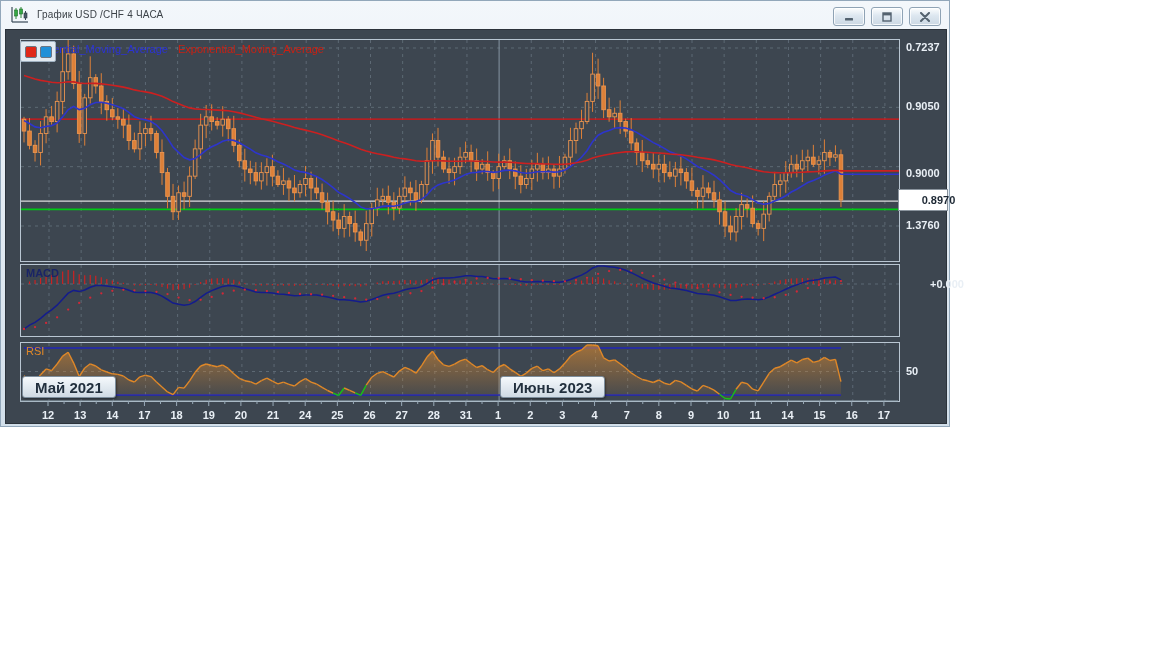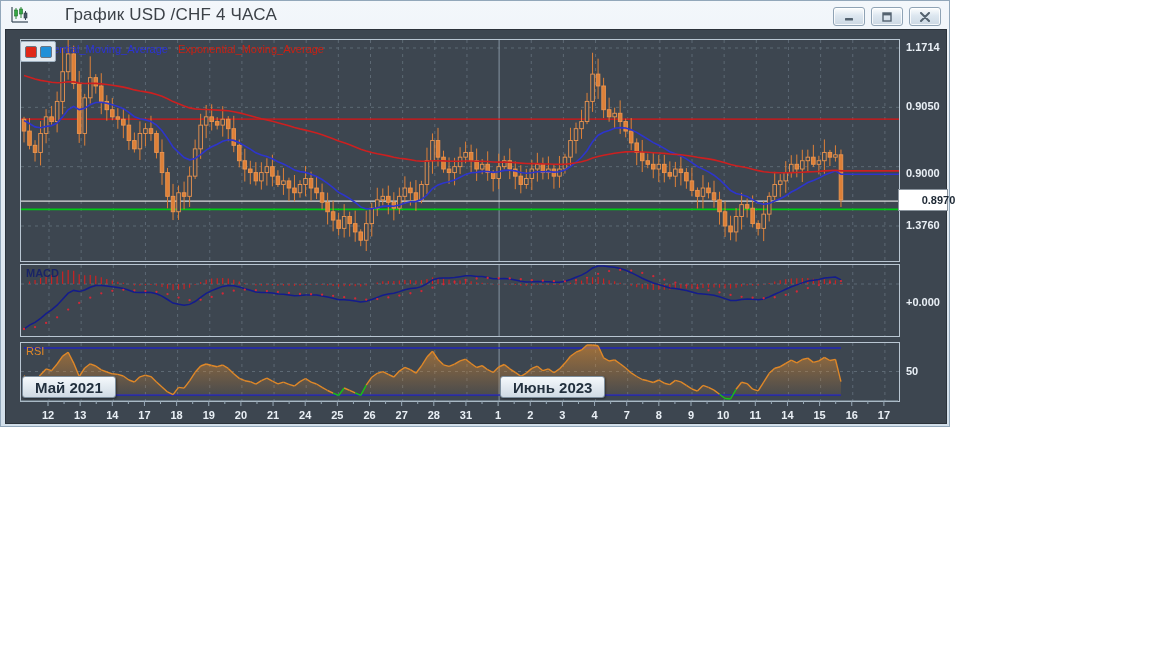--- a/index.html
+++ b/index.html
@@ -3,21 +3,21 @@
 <meta charset="utf-8">
 <style>
   html,body{margin:0;padding:0;background:#ffffff;font-family:"Liberation Sans",sans-serif;}
   .stage{position:relative;width:1152px;height:648px;background:#fff;overflow:hidden;}
   .window{position:absolute;left:0;top:0;width:950px;height:427px;
     background:linear-gradient(#f3f7fb,#d2dfea);
     border:1px solid #92a7ba;box-sizing:border-box;}
   .titlebar{position:absolute;left:0;top:0;width:100%;height:27px;display:flex;align-items:center;
     padding-left:9px;box-sizing:border-box;}
   .title-icon{width:20px;height:18px;margin-right:7px;flex:0 0 auto;}
-  .title-text{font-size:17px;color:#3c4248;letter-spacing:.2px;margin-left:28px;}
+  .title-text{font-size:10px;color:#3c4248;letter-spacing:.2px;}
   .winbtns{position:absolute;right:8px;top:6px;display:flex;gap:6px;}
   .winbtn{width:30px;height:17px;border:1px solid #8fa3b5;border-radius:3px;
     background:linear-gradient(#fdfefe,#dde7f0 45%,#ccd8e3);
     box-shadow:inset 0 0 0 1px rgba(255,255,255,.8);
     display:flex;align-items:center;justify-content:center;cursor:pointer;}
   .content{position:absolute;left:4px;top:28px;width:942px;height:395px;background:#3d4650;
     border:1px solid #2b323a;box-sizing:border-box;}
   .panel{position:absolute;border:1px solid #b9c6d2;background:transparent;}
   .legend{position:absolute;left:16px;top:13px;height:18px;font-size:11px;white-space:nowrap;z-index:5;}
   .legend-blue{color:#2a32d8;}
@@ -940,26 +940,26 @@
       <div class="legend">
         <div class="swatchbox">
           <span class="sw" id="sw0" style="background: rgb(224, 40, 24);"></span>
           <span class="sw" id="sw1" style="background: rgb(32, 144, 216);"></span>
         </div>
         <span class="legend-blue">Exponential_Moving_Average</span>
         <span class="legend-red">Exponential_Moving_Average</span>
       </div>
 
       <div id="price-labels">
-          <div class="axis-label" style="top: 8.99796px;">1.1714</div>
+          <div class="axis-label" style="top: 8.99796px;">0.7237</div>
           <div class="axis-label" style="top: 68.33px;">0.9050</div>
           <div class="axis-label" style="top: 135px;">0.9000</div>
           <div class="axis-label" style="top: 186.994px;">1.3760</div>
         </div>
       <div class="price-box" style="top:159px;">0.8970</div>
-      <div class="axis-label" style="top:264px;">+0.000</div>
+      <div class="axis-label" style="top:246px;margin-left:24px;">+0.000</div>
       <div class="axis-label" style="top:333px;">50</div>
 
       <div class="monthbtn" style="left:16px;">Май 2021</div>
       <div class="monthbtn" style="left:494px;">Июнь 2023</div>
     </div>
   </div>
 </div>
 
 </body></html>

